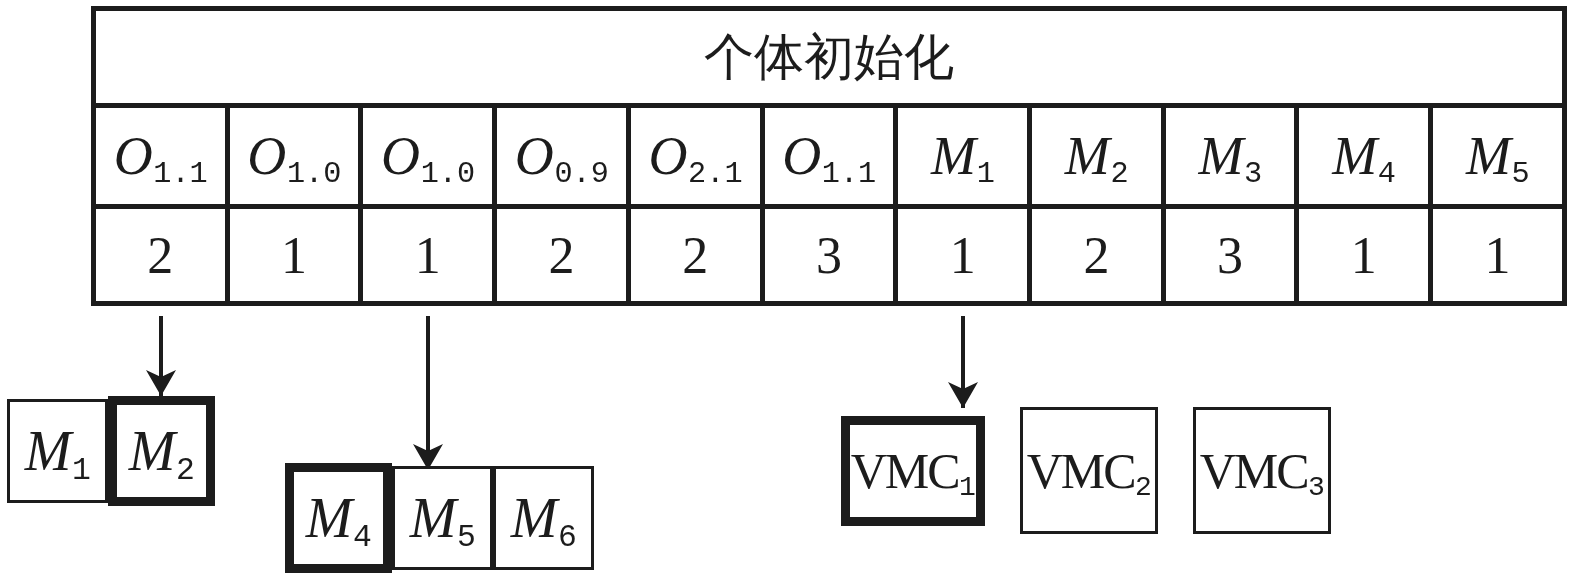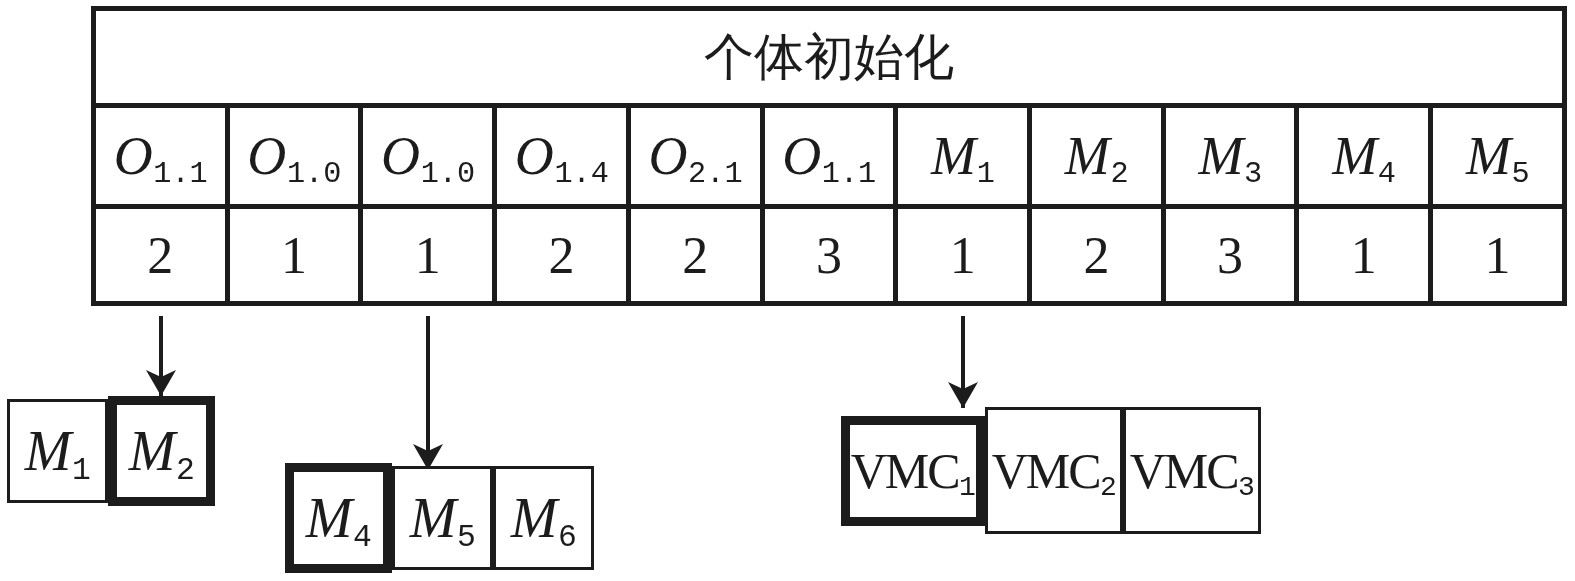--- a/index.html
+++ b/index.html
@@ -36,37 +36,37 @@
     display:flex; align-items:center; justify-content:center; flex:0 0 auto;
   }
   .obox.selected { border-width:9px; }
   .g-machine .obox { width:101px; height:104px; font-size:56px; font-style:italic; }
   .g-machine .obox.selected { width:107px; height:110px; }
   .g-vmc .obox { width:138px; height:127px; font-size:50px; font-style:normal; letter-spacing:-2px; }
   .g-vmc .obox.selected { width:144px; height:110px; }
   .g-vmc .subscr { letter-spacing:0; }
   .group-1 { left:7px;  top:396px; }
   .group-2 { left:285px; top:463px; }
-  .group-3 { left:841px; top:407px; }
+  .group-3 { left:841px; top:407px;gap:35px; }
 </style>
 </head>
 <body>
 
 <div class="stage">
 
   <table class="init-table">
     <tbody>
       <tr>
         <td class="title-cell" colspan="11">个体初始化</td>
       </tr>
       <tr id="header-row">
           <td class="head-cell"><span><span class="base-it">O</span><span class="subscr">1.1</span></span></td>
           <td class="head-cell"><span><span class="base-it">O</span><span class="subscr">1.0</span></span></td>
           <td class="head-cell"><span><span class="base-it">O</span><span class="subscr">1.0</span></span></td>
-          <td class="head-cell"><span><span class="base-it">O</span><span class="subscr">1.4</span></span></td>
+          <td class="head-cell"><span><span class="base-it">O</span><span class="subscr">0.9</span></span></td>
           <td class="head-cell"><span><span class="base-it">O</span><span class="subscr">2.1</span></span></td>
           <td class="head-cell"><span><span class="base-it">O</span><span class="subscr">1.1</span></span></td>
           <td class="head-cell"><span><span class="base-it">M</span><span class="subscr">1</span></span></td>
           <td class="head-cell"><span><span class="base-it">M</span><span class="subscr">2</span></span></td>
           <td class="head-cell"><span><span class="base-it">M</span><span class="subscr">3</span></span></td>
           <td class="head-cell"><span><span class="base-it">M</span><span class="subscr">4</span></span></td>
           <td class="head-cell"><span><span class="base-it">M</span><span class="subscr">5</span></span></td>
         </tr>
       <tr id="value-row">
           <td class="val-cell">2</td>

